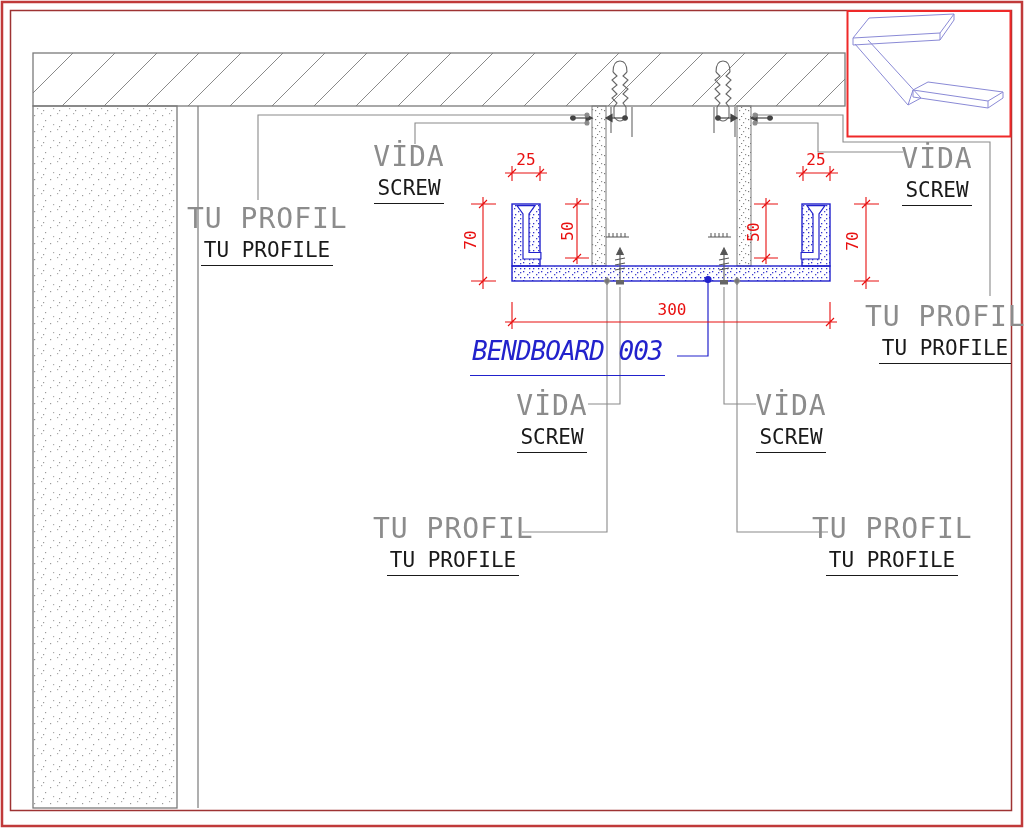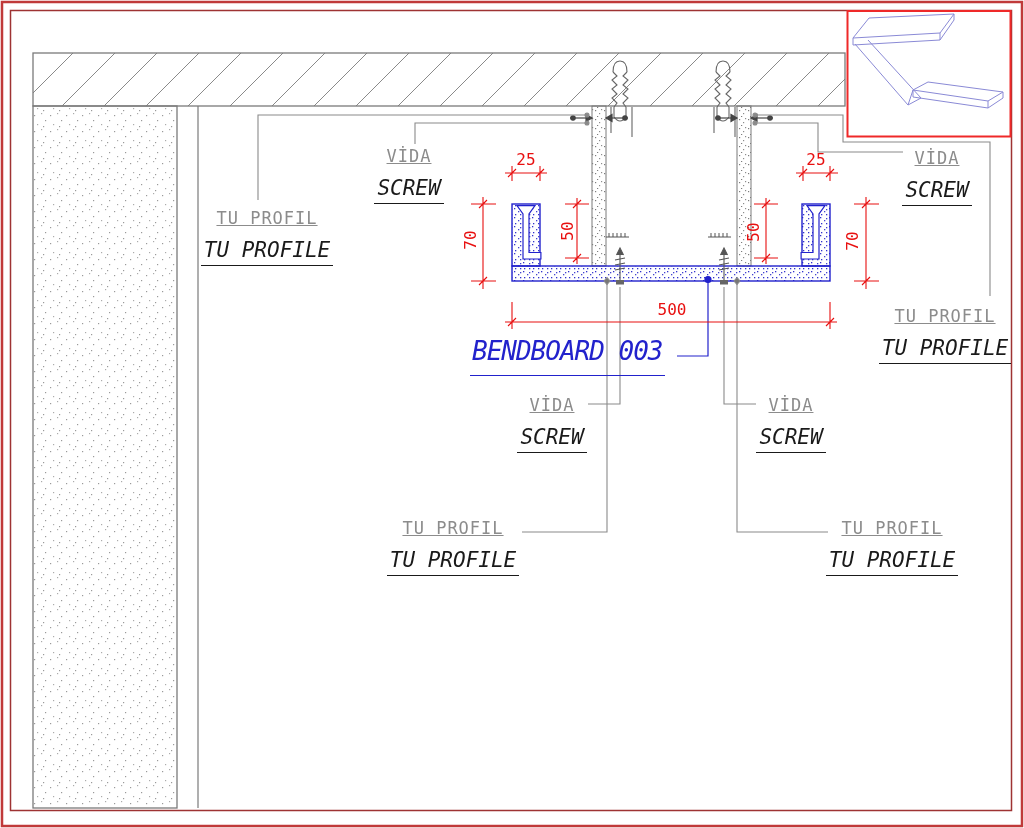--- a/index.html
+++ b/index.html
@@ -1,21 +1,21 @@
 <!DOCTYPE html>
 <html><head>
 <meta charset="utf-8">
 <style>
   html,body{margin:0;padding:0;background:#ffffff;}
   #canvas{position:relative;width:1024px;height:828px;background:#ffffff;overflow:hidden;
           font-family:"DejaVu Sans Mono","Liberation Mono",monospace;}
   #linework{position:absolute;left:0;top:0;}
   .callout{position:absolute;width:160px;text-align:center;line-height:33px;}
-  .tr-line{display:block;font-size:17px;letter-spacing:1px;color:#8c8c8c;white-space:nowrap;text-decoration:underline;}
-  .en-line{display:inline-block;font-size:21px;font-style:italic;color:#1a1a1a;
+  .tr-line{display:block;font-size:28px;letter-spacing:1px;color:#8c8c8c;white-space:nowrap;}
+  .en-line{display:inline-block;font-size:21px;color:#1a1a1a;
            border-bottom:1.5px solid #1a1a1a;padding:0 3px 3px 3px;line-height:24px;white-space:nowrap;}
   .product-label{position:absolute;left:470px;top:336px;}
   .product-text{display:inline-block;font-size:26px;font-style:italic;letter-spacing:-1px;
                 color:#2222cc;border-bottom:1.5px solid #2222cc;padding:0 2px 9px 2px;white-space:nowrap;}
   .dim{position:absolute;width:44px;height:18px;line-height:18px;text-align:center;
        font-size:16px;color:#e81010;}
   .dim.v{transform:rotate(-90deg);}
 </style>
 </head>
 <body>
@@ -203,15 +203,15 @@
 <div class="product-label">
   <span class="product-text">BENDBOARD 003</span>
 </div>
 
 <div class="dim" style="left:504px;top:151px;">25</div>
 <div class="dim" style="left:794px;top:151px;">25</div>
 <div class="dim v" style="left:449px;top:231px;">70</div>
 <div class="dim v" style="left:831px;top:232px;">70</div>
 <div class="dim v" style="left:546px;top:222px;">50</div>
 <div class="dim v" style="left:732px;top:223px;">50</div>
-<div class="dim" style="left:650px;top:301px;">500</div>
+<div class="dim" style="left:650px;top:301px;">300</div>
 
 </div>
 
 </body></html>

